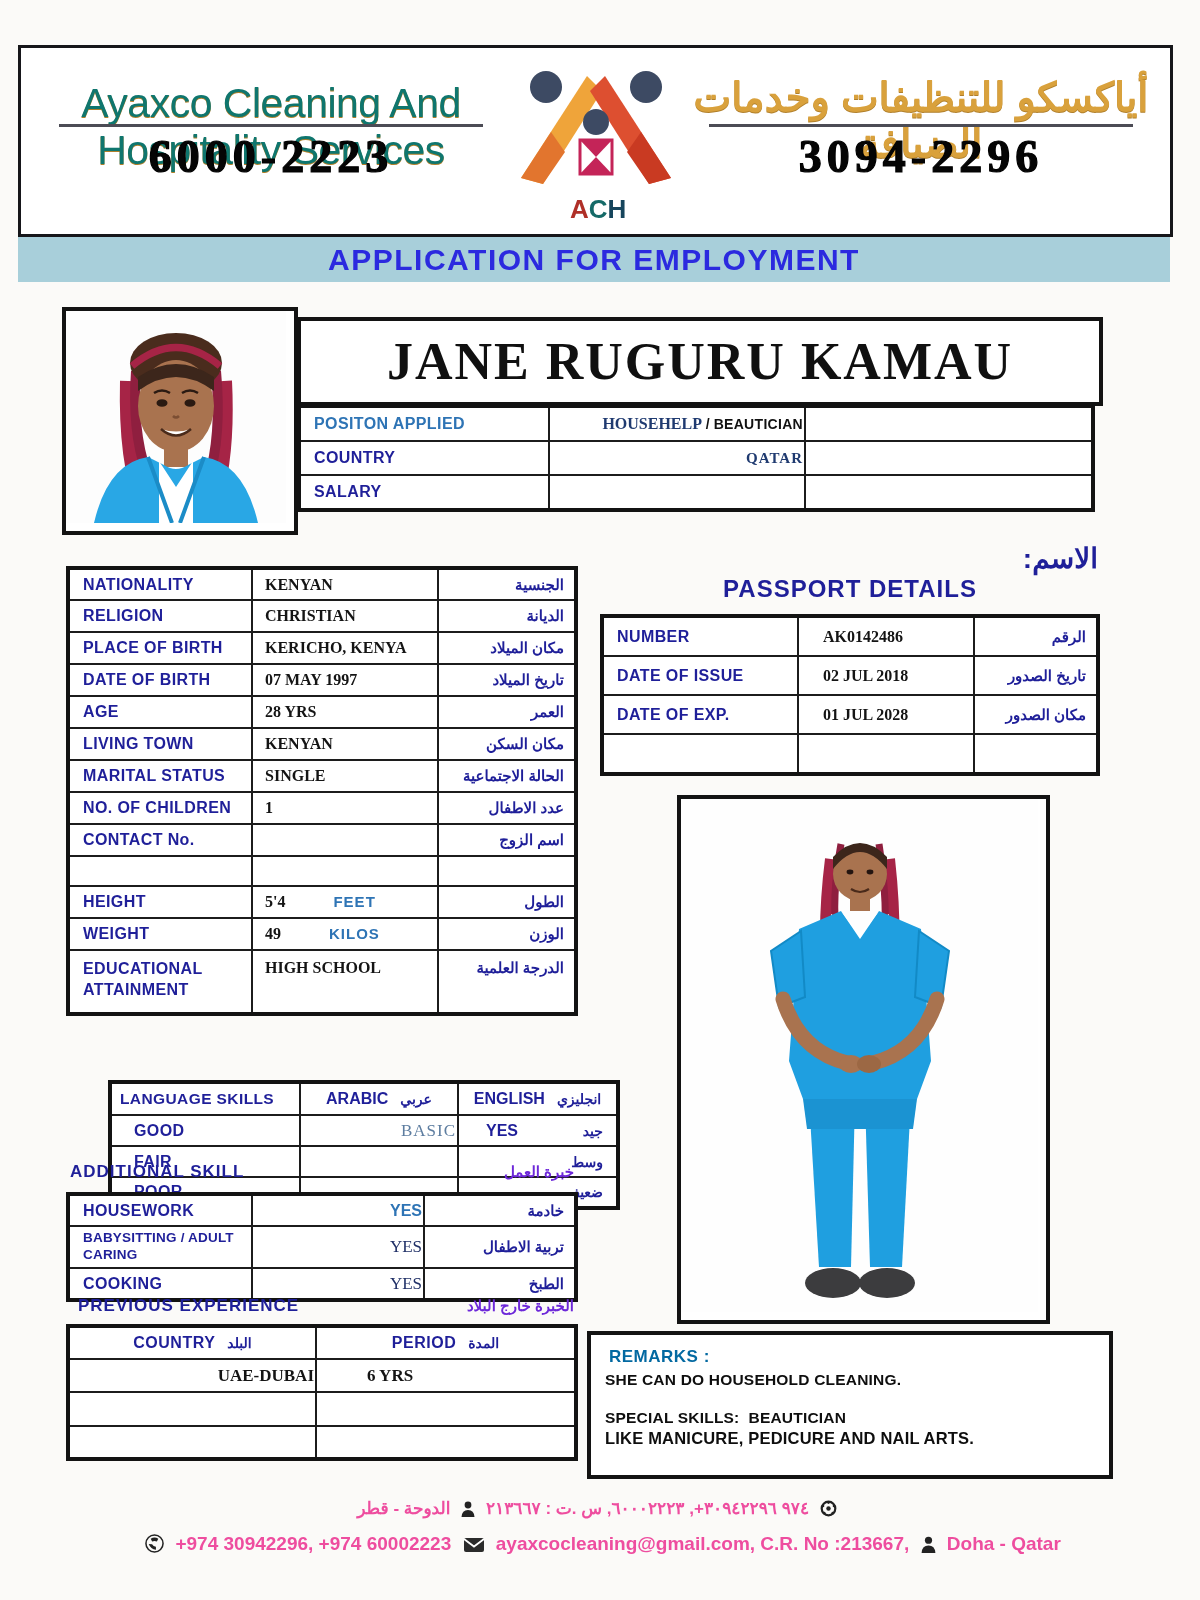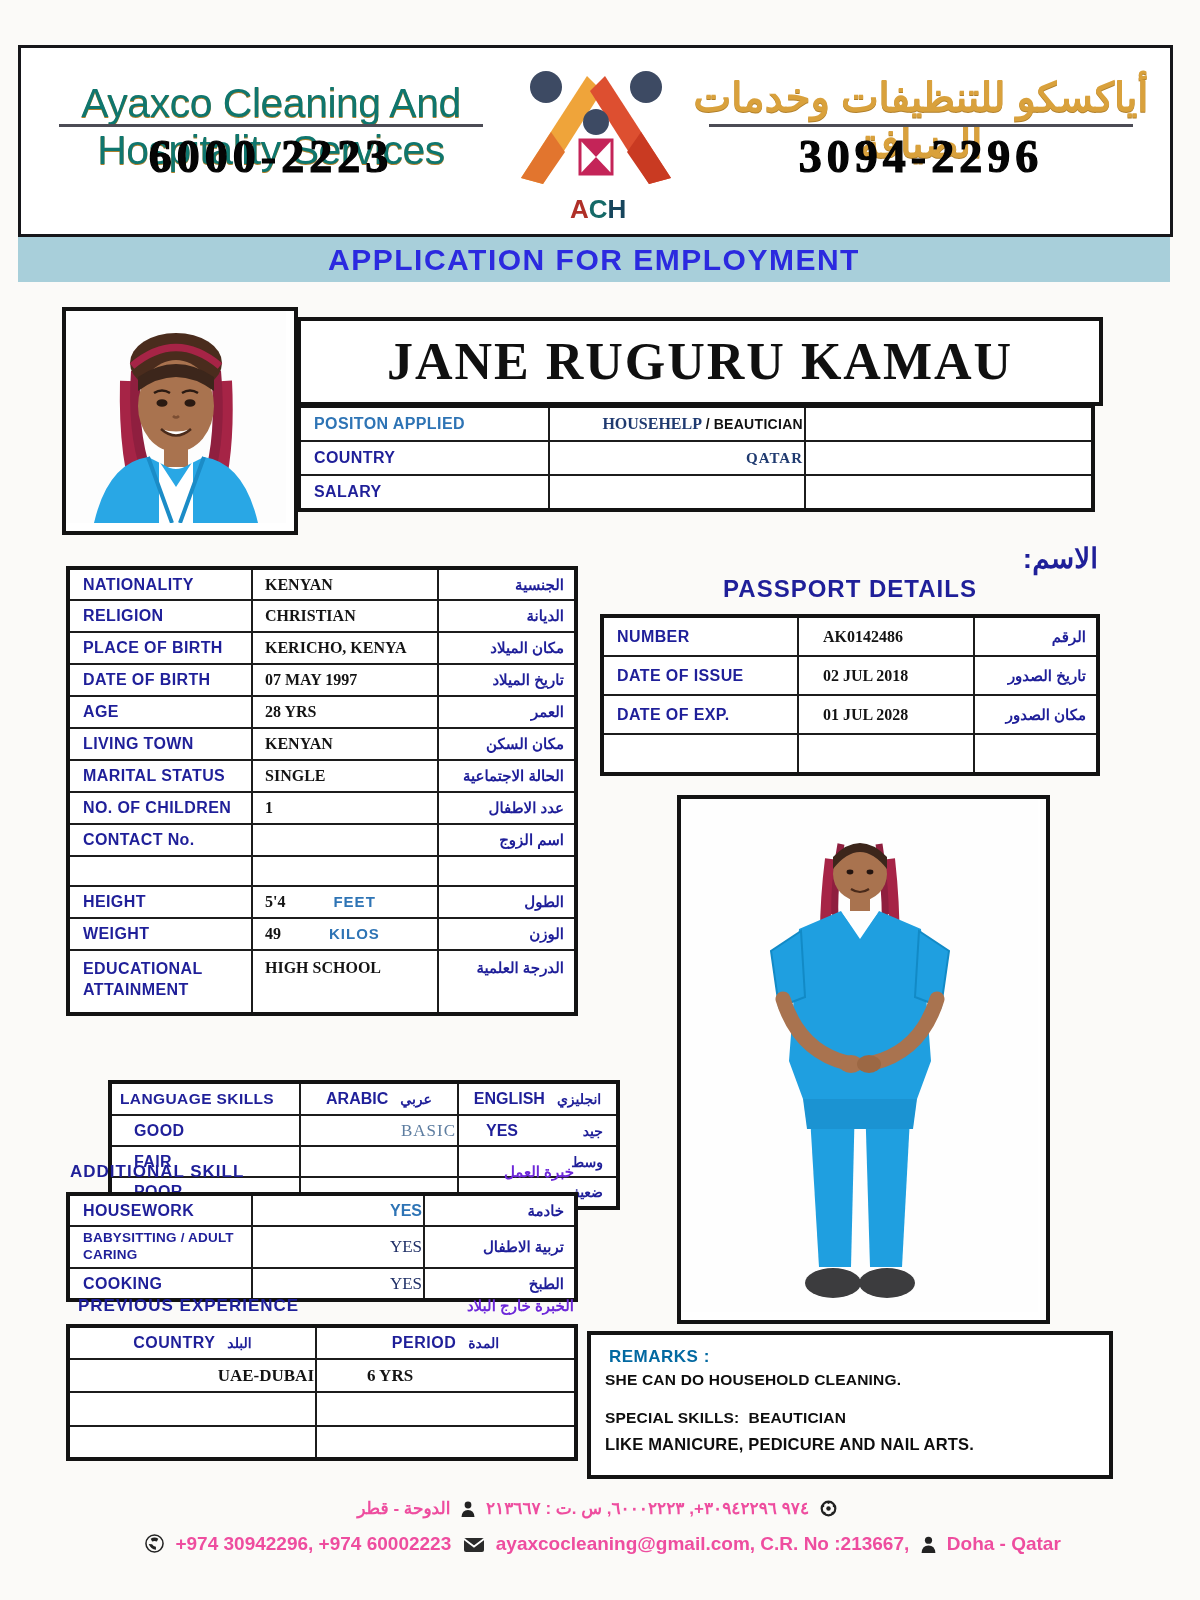--- a/index.html
+++ b/index.html
@@ -75,21 +75,21 @@
   .prev-table{position:absolute;left:66px;top:1324px;width:512px;}
   
   .body-box{position:absolute;left:677px;top:795px;width:365px;height:521px;
             border:4px solid #131313;background:#fff;}
   
   .remarks-box{position:absolute;left:587px;top:1331px;width:526px;height:148px;
                border:4px solid #131313;background:#fff;padding:10px 14px;box-sizing:border-box;}
   .remarks-title{font-size:17px;font-weight:800;color:#0369a1;letter-spacing:.5px;margin:2px 0 4px 4px;}
   .remarks-line{font-size:15.5px;font-weight:bold;color:#0e0e0e;letter-spacing:.2px;
                 white-space:pre-wrap;margin:2px 0;}
-  .remarks-line.big{font-size:16.5px;margin-top:8px;}
+  .remarks-line.big{font-size:16.5px;margin-top:2px;}
   .remarks-gap{height:16px;}
   
   .footer1{position:absolute;left:0;top:1498px;width:100%;text-align:center;direction:rtl;
            font-size:17px;font-weight:bold;color:#ee4d9f;}
   .footer2{position:absolute;left:0;top:1533px;width:100%;text-align:center;
            font-size:19px;font-weight:bold;color:#ee4d9f;}
   .ico{display:inline-block;vertical-align:-3px;margin:0 6px;}
 </style>
 </head>
 <body>

